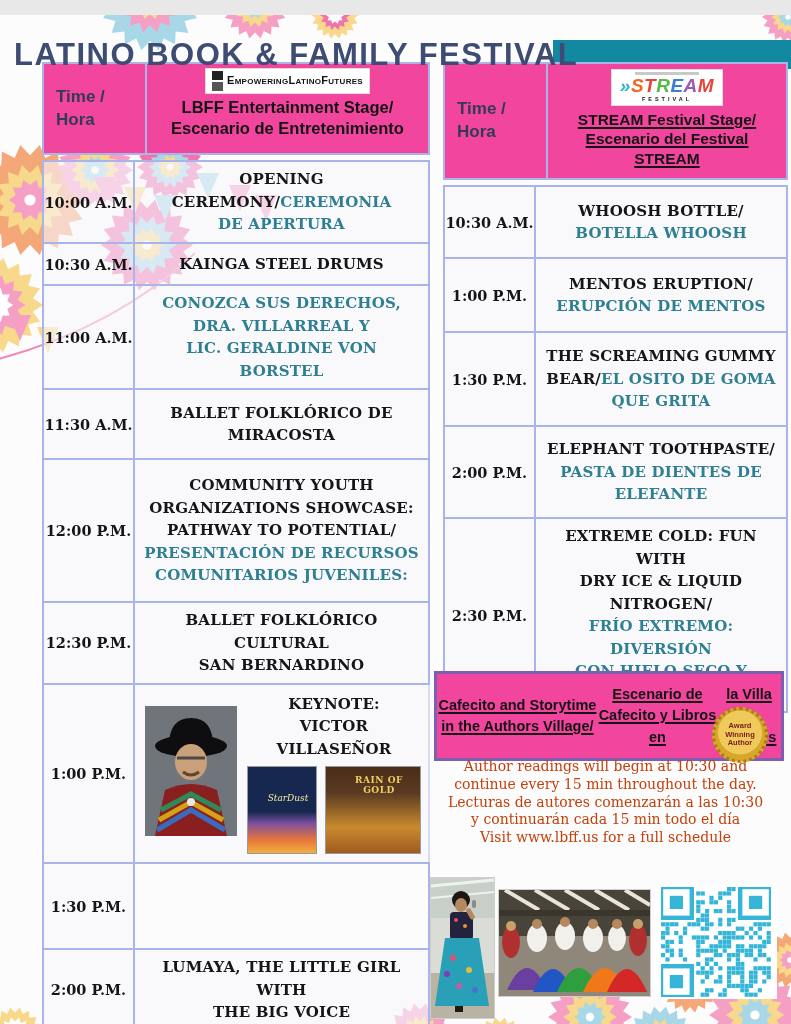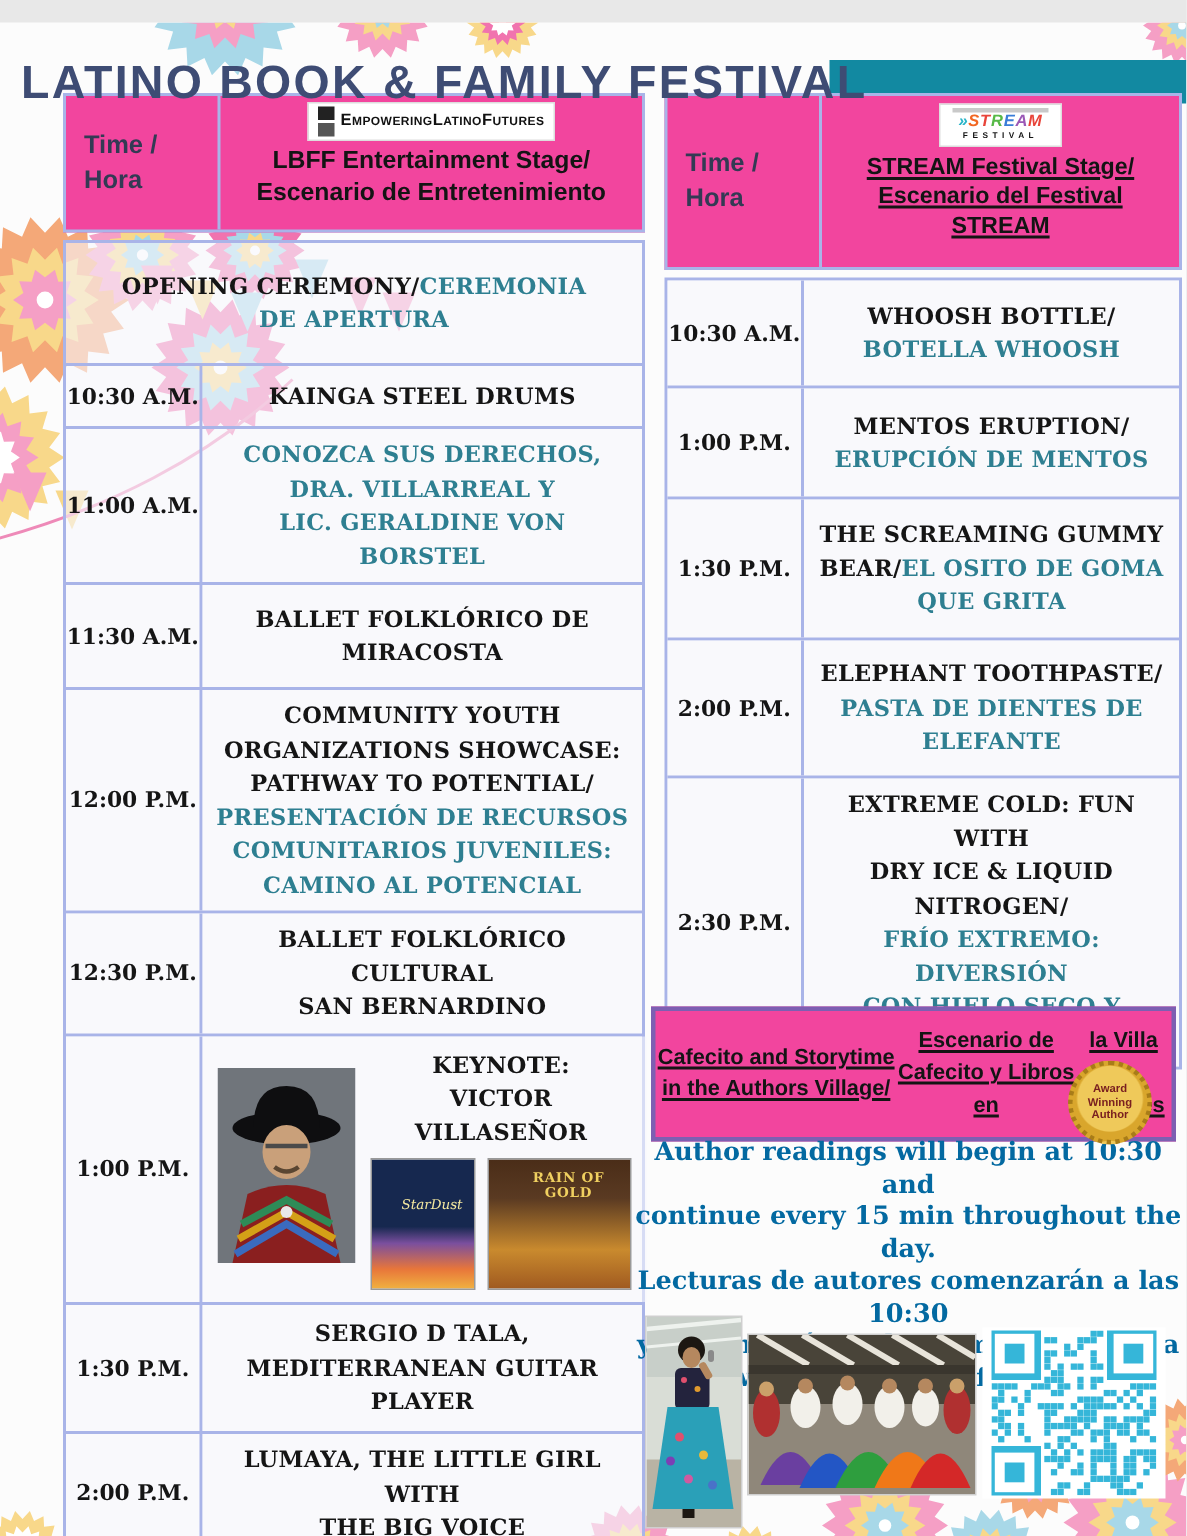--- a/index.html
+++ b/index.html
@@ -37,21 +37,21 @@
   .elf-ic{width:11px;height:9px;background:#222;display:inline-block;}
   .elf-ic:nth-child(2){background:#555;}
   .elf-words{display:flex;flex-direction:row;align-items:flex-start;line-height:1.05;}
   .elf-words div{font-family:var(--sans);font-weight:bold;font-size:8px;letter-spacing:.3px;
                  text-transform:uppercase;color:#111;}
   .elf-words div::first-letter{font-size:11px;}
 
   .stream-logo{background:#fff;border:1px solid #ddd;display:flex;flex-direction:column;align-items:center;
                padding:2px 8px 3px 8px;margin:2px 0 4px 0;}
   .stream-tiny{width:64px;height:3px;background:#c9c9c9;margin-bottom:1px;}
-  .stream-brand{font-family:var(--sans);font-weight:bold;font-style:italic;font-size:11px;letter-spacing:.5px;line-height:1;}
+  .stream-brand{font-family:var(--sans);font-weight:bold;font-style:italic;font-size:19px;letter-spacing:.5px;line-height:1;}
   .stream-sub{font-family:var(--sans);font-weight:bold;font-size:5.5px;letter-spacing:3px;color:#111;margin-top:1px;}
 
   .t-body{display:flex;flex-direction:column;border:2px solid var(--border);}
   .t-row{display:flex;border-top:2px solid var(--border);}
   .t-row:first-child{border-top:none;}
   .t-time{width:89px;flex:none;border-right:2px solid var(--border);display:flex;align-items:center;
           justify-content:center;background:rgba(247,247,251,.6);font-weight:bold;font-size:14.5px;color:#151515;}
   .t-content{flex:1;display:flex;flex-direction:column;align-items:center;justify-content:center;
              background:rgba(247,247,251,.6);padding:6px 8px;text-align:center;}
   .t-line{font-weight:bold;font-size:15px;line-height:1.5;letter-spacing:.2px;}
@@ -71,21 +71,21 @@
           justify-content:center;text-align:center;}
   .banner div{font-family:var(--sans);font-weight:bold;font-size:14.5px;line-height:1.45;color:#141414;
               text-decoration:underline;text-decoration-thickness:2px;text-underline-offset:2px;}
   .badge{position:absolute;left:712px;top:692px;width:56px;height:56px;border-radius:50%;z-index:2;
          background:radial-gradient(circle at 50% 45%, #EFC95A 0 58%, var(--gold) 60% 100%);
          border:3px dotted #A87C18;box-sizing:border-box;display:flex;flex-direction:column;
          align-items:center;justify-content:center;}
   .badge div{font-family:var(--sans);font-weight:bold;font-size:7.5px;line-height:1.15;color:#7A2020;}
 
   .notes{position:absolute;left:420px;top:743px;width:371px;z-index:1;text-align:center;}
-  .notes div{font-weight:bold;font-size:17px;line-height:1.27;color:#0369a1;}
+  .notes div{font-weight:normal;font-size:14px;line-height:1.27;color:#c2410c;}
 
   .photo{position:absolute;z-index:1;border:1px solid #cfcfcf;}
   .photo-girl{left:430px;top:862px;width:63px;height:140px;}
   .photo-dancers{left:498px;top:874px;width:151px;height:106px;}
   .qr-box{position:absolute;left:655px;top:870px;width:122px;height:114px;background:#fff;z-index:1;
           display:flex;align-items:center;justify-content:center;}
 </style>
 </head>
 <body>
 
@@ -190,20 +190,21 @@
             <div>Latino</div>
             <div>Futures</div>
           </div>
         </div>
         <div class="h-line">LBFF Entertainment Stage/</div>
         <div class="h-line">Escenario de Entretenimiento</div>
       </div>
     </div>
     <div class="t-body" id="left-body">
         <div class="t-row" style="min-height: 80px;">
+          <div class="t-time">10:00 A.M.</div>
           <div class="t-content">
             <div class="t-line"><span class="seg-en">OPENING CEREMONY/</span><span class="seg-es">CEREMONIA</span></div>
             <div class="t-line"><span class="seg-es">DE APERTURA</span></div>
           </div>
         </div>
         <div class="t-row" style="min-height: 40px;">
           <div class="t-time">10:30 A.M.</div>
           <div class="t-content">
             <div class="t-line"><span class="seg-en">KAINGA STEEL DRUMS</span></div>
           </div>
@@ -224,21 +225,20 @@
           </div>
         </div>
         <div class="t-row" style="min-height: 141px;">
           <div class="t-time">12:00 P.M.</div>
           <div class="t-content">
             <div class="t-line"><span class="seg-en">COMMUNITY YOUTH</span></div>
             <div class="t-line"><span class="seg-en">ORGANIZATIONS SHOWCASE:</span></div>
             <div class="t-line"><span class="seg-en">PATHWAY TO POTENTIAL/</span></div>
             <div class="t-line"><span class="seg-es">PRESENTACIÓN DE RECURSOS</span></div>
             <div class="t-line"><span class="seg-es">COMUNITARIOS JUVENILES:</span></div>
-            <div class="t-line"><span class="seg-es">CAMINO AL POTENCIAL</span></div>
           </div>
         </div>
         <div class="t-row" style="min-height: 63px;">
           <div class="t-time">12:30 P.M.</div>
           <div class="t-content">
             <div class="t-line"><span class="seg-en">BALLET FOLKLÓRICO CULTURAL</span></div>
             <div class="t-line"><span class="seg-en">SAN BERNARDINO</span></div>
           </div>
         </div>
         <div class="t-row" style="min-height: 166px;">
@@ -267,24 +267,20 @@
                 </div>
                 <div class="book book2">
                   <span>RAIN OF GOLD</span>
                 </div>
               </div>
             </div>
           </div>
         </div>
         <div class="t-row" style="min-height: 84px;">
           <div class="t-time">1:30 P.M.</div>
-          <div class="t-content">
-            <div class="t-line"><span class="seg-en">SERGIO D TALA,</span></div>
-            <div class="t-line"><span class="seg-en">MEDITERRANEAN GUITAR PLAYER</span></div>
-          </div>
         </div>
         <div class="t-row" style="min-height: 61px;">
           <div class="t-time">2:00 P.M.</div>
           <div class="t-content">
             <div class="t-line"><span class="seg-en">LUMAYA, THE LITTLE GIRL WITH</span></div>
             <div class="t-line"><span class="seg-en">THE BIG VOICE</span></div>
           </div>
         </div>
         <div class="t-row" style="min-height: 47px;">
           <div class="t-time">2:30 P.M.</div>

